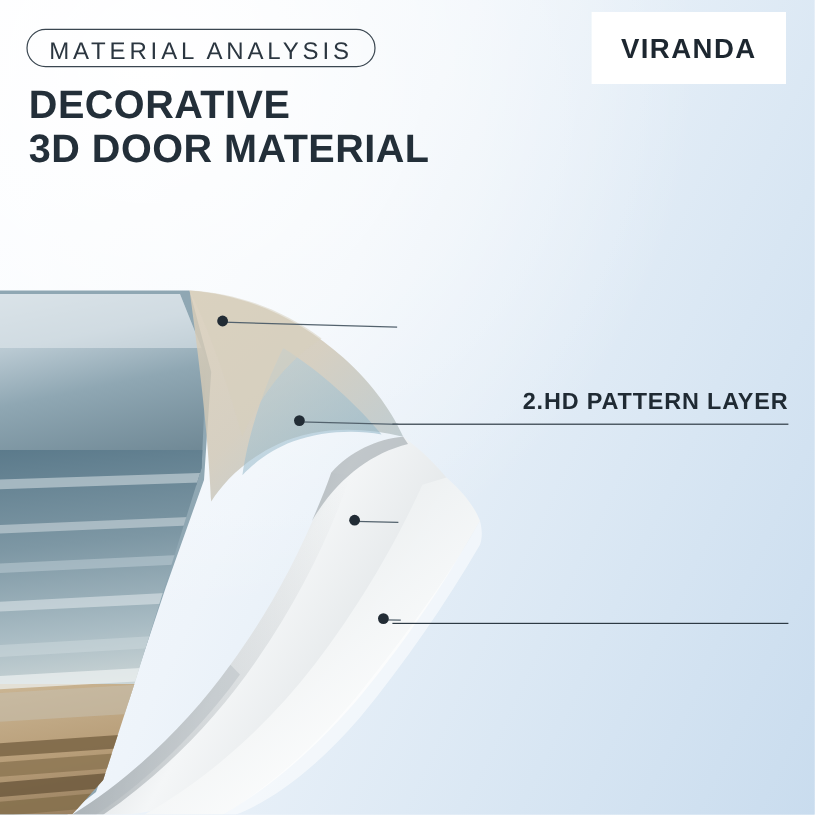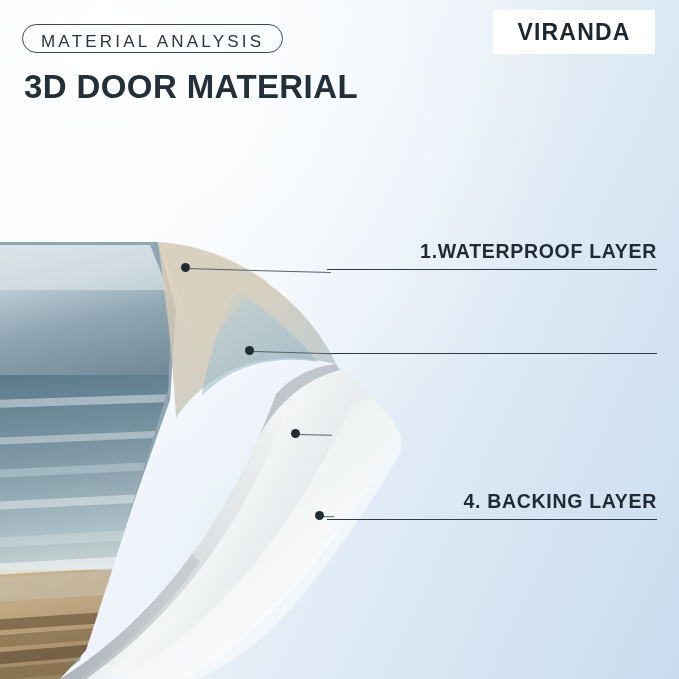--- a/index.html
+++ b/index.html
@@ -25,21 +25,21 @@
   }
 
   
   #eyebrow {
     position: absolute;
     left: 22px;
     top: 24px;
     border: 1.6px solid #3a4650;
     border-radius: 18px;
     padding: 7px 18px 0 18px;
-    font-size: 17px;
+    font-size: 20px;
     letter-spacing: 3.2px;
     color: #2b3640;
     font-weight: 400;
     background: transparent;
     white-space: nowrap;
   }
   #title-block {
     position: absolute;
     left: 24px;
     top: 69px;
@@ -53,21 +53,21 @@
     font-weight: 700;
     letter-spacing: 0.4px;
     display: block;
     color: #232f39;
   }
   #brand-box {
     position: absolute;
     right: 24px;
     top: 10px;
     width: 162px;
-    height: 44px;
+    height: 60px;
     background: #ffffff;
     display: flex;
     align-items: center;
     justify-content: center;
   }
   #brand-text {
     font-size: 23px;
     font-weight: 700;
     letter-spacing: 1.2px;
     color: #1d2730;
@@ -237,42 +237,39 @@
                  C344,372 378,324 400,284 Z" fill="#ffffff" opacity="0.55"></path>
 
         <path d="M60,529 C110,498 156,454 192,404 L200,412 C164,462 118,504 80,529 Z" fill="#aab3b8" opacity="0.35"></path>
       </g>
     </svg>
   </div>
 
   <div id="eyebrow">MATERIAL ANALYSIS</div>
 
   <div id="title-block">
+    <span class="title-line">DECORATIVE</span>
     <span class="title-line">3D DOOR MATERIAL</span>
   </div>
 
   <div id="brand-box">
     <span id="brand-text">VIRANDA</span>
   </div>
 
-  <div class="callout" style="top:228px;">
-    <div class="label">1.WATERPROOF LAYER</div>
-    <div class="rule"></div>
-  </div>
   <div class="leader" style="left:186px; top:268px; width:145px; transform: rotate(1.6deg);"></div>
   <div class="dot" style="left:181px; top:263px;"></div>
 
   <div class="callout" style="top:312px;">
+    <div class="label">2.HD PATTERN LAYER</div>
     <div class="rule"></div>
   </div>
   <div class="leader" style="left:250px; top:351px; width:82px; transform: rotate(1.5deg);"></div>
   <div class="dot" style="left:245px; top:346px;"></div>
 
   <div class="leader" style="left:296px; top:434px; width:36px; transform: rotate(1.2deg);"></div>
   <div class="dot" style="left:291px; top:429px;"></div>
 
   <div class="callout" style="top:478px;">
-    <div class="label">4. BACKING LAYER</div>
     <div class="rule"></div>
   </div>
   <div class="leader" style="left:320px; top:516px; width:14px; transform: rotate(1deg);"></div>
   <div class="dot" style="left:315px; top:511px;"></div>
 </div>
 
 </body></html>

